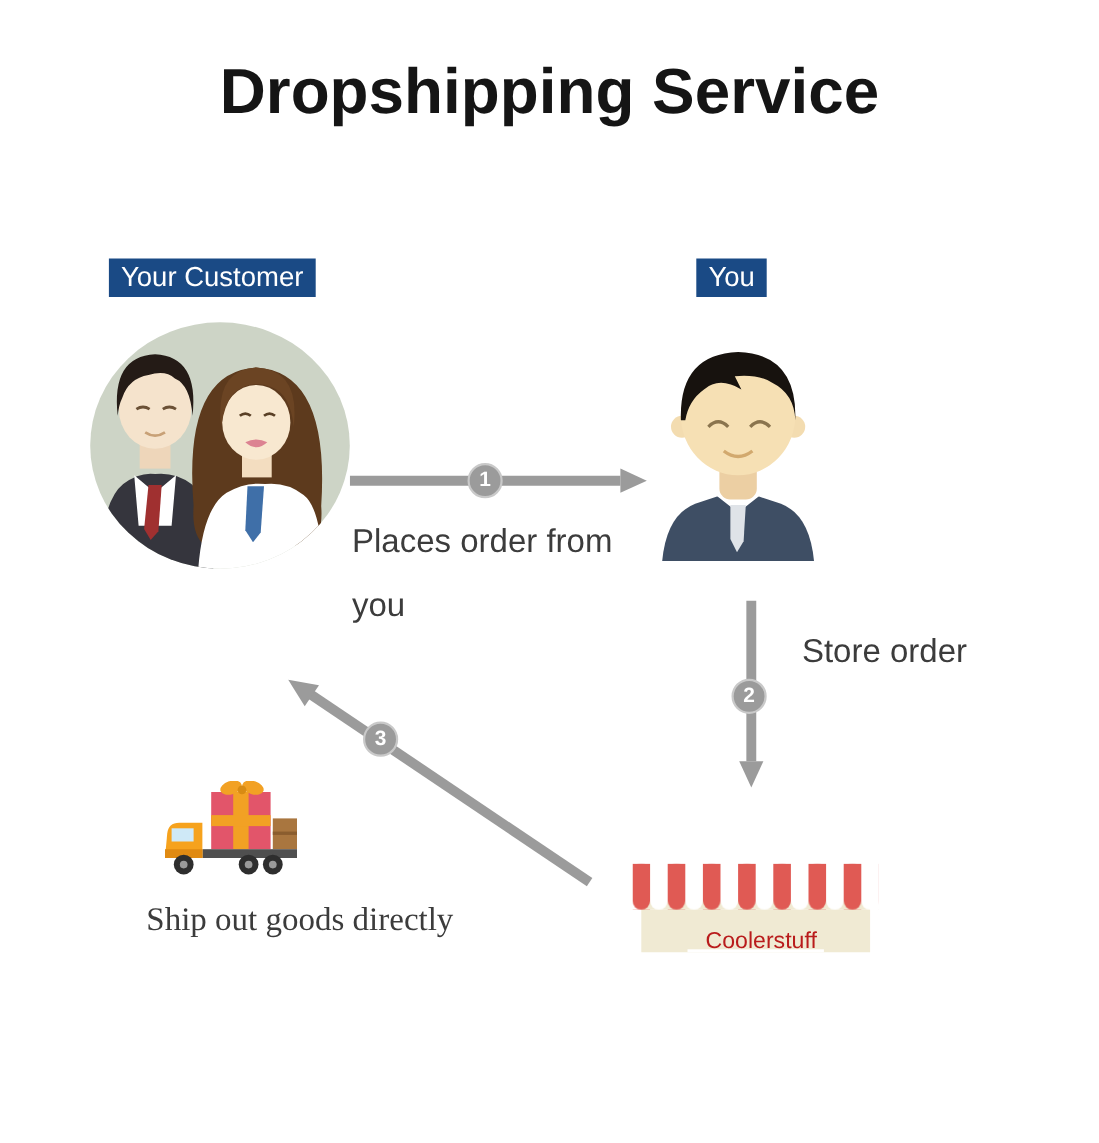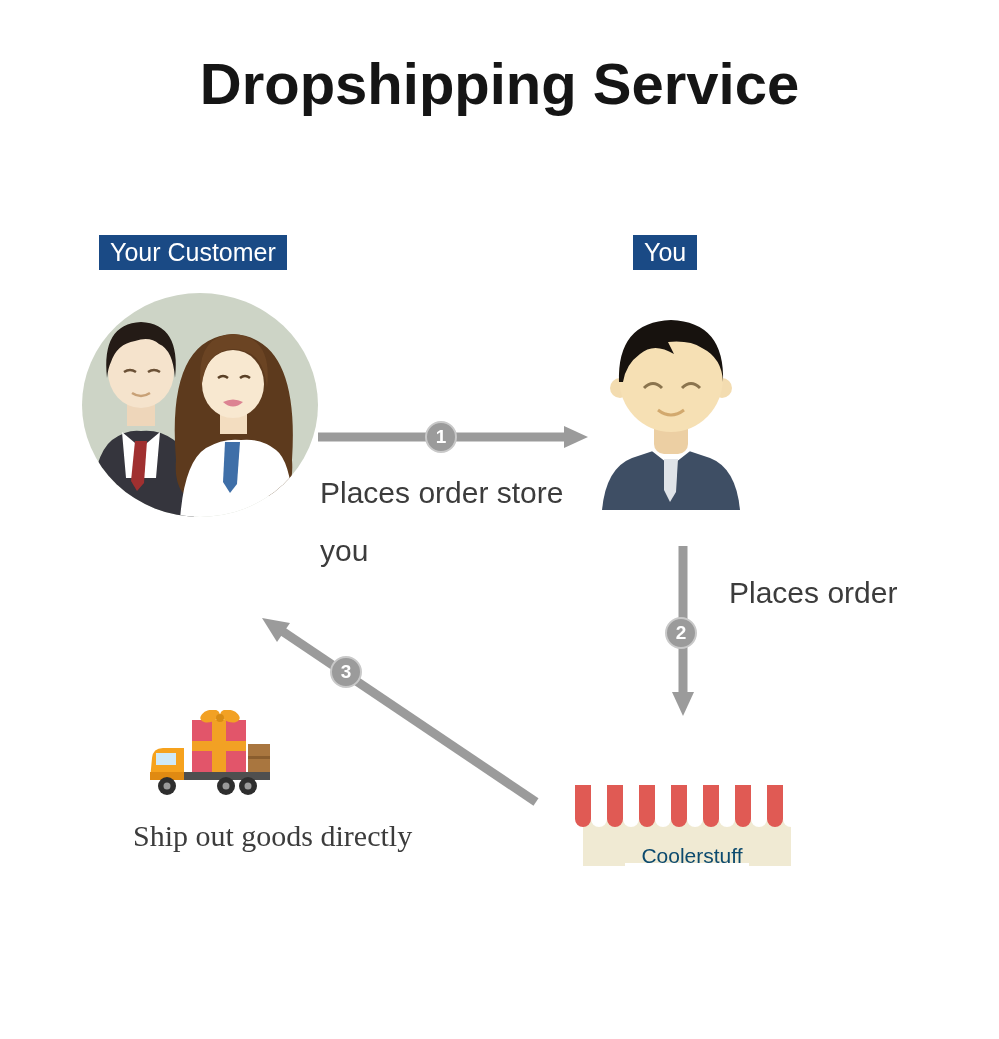--- a/index.html
+++ b/index.html
@@ -36,21 +36,21 @@
   .badge2 { left:665px; top:617px; }
   .badge3 { left:330px; top:656px; }
 
   .steptext { position:absolute; font-size:30px; color:var(--body-text,#3c3c3c);
               line-height:58px; white-space:nowrap; }
   .text1 { left:320px; top:464px; }
   .text2 { left:729px; top:564px; }
   .text3 { left:133px; top:807px;font-family:Liberation Serif, serif; }
 
   .storesign { position:absolute; left:607px; top:844px; width:170px; text-align:center;
-               font-size:21px; color:#0c4a6e; }
+               font-size:21px; color:#b91c1c; }
 </style>
 </head>
 <body>
 
 <div class="canvas">
 
   <h1 class="title">Dropshipping Service</h1>
 
   <div class="tag tag-customer">Your Customer</div>
   <div class="tag tag-you">You</div>
@@ -103,33 +103,33 @@
   </div>
 
   <svg class="arrow arrow1" width="272" height="26" viewBox="0 0 272 26">
     <line x1="0" y1="13" x2="246" y2="13" stroke="currentColor" stroke-width="9"></line>
     <polygon points="246,2 270,13 246,24" fill="currentColor"></polygon>
   </svg>
   <div class="badge badge1">
     <span>1</span>
   </div>
   <div class="steptext text1">
-    <div>Places order store</div>
+    <div>Places order from</div>
     <div>you</div>
   </div>
 
   <svg class="arrow arrow2" width="26" height="172" viewBox="0 0 26 172">
     <line x1="13" y1="0" x2="13" y2="146" stroke="currentColor" stroke-width="9"></line>
     <polygon points="2,146 24,146 13,170" fill="currentColor"></polygon>
   </svg>
   <div class="badge badge2">
     <span>2</span>
   </div>
   <div class="steptext text2">
-    <div>Places order</div>
+    <div>Store order</div>
   </div>
 
   <svg class="arrow arrow3" width="290" height="200" viewBox="0 0 290 200">
     <line x1="284" y1="194" x2="30" y2="23" stroke="currentColor" stroke-width="9"></line>
     <polygon points="10,10 38,15 25,34" fill="currentColor"></polygon>
   </svg>
   <div class="badge badge3">
     <span>3</span>
   </div>
   <div class="steptext text3">

